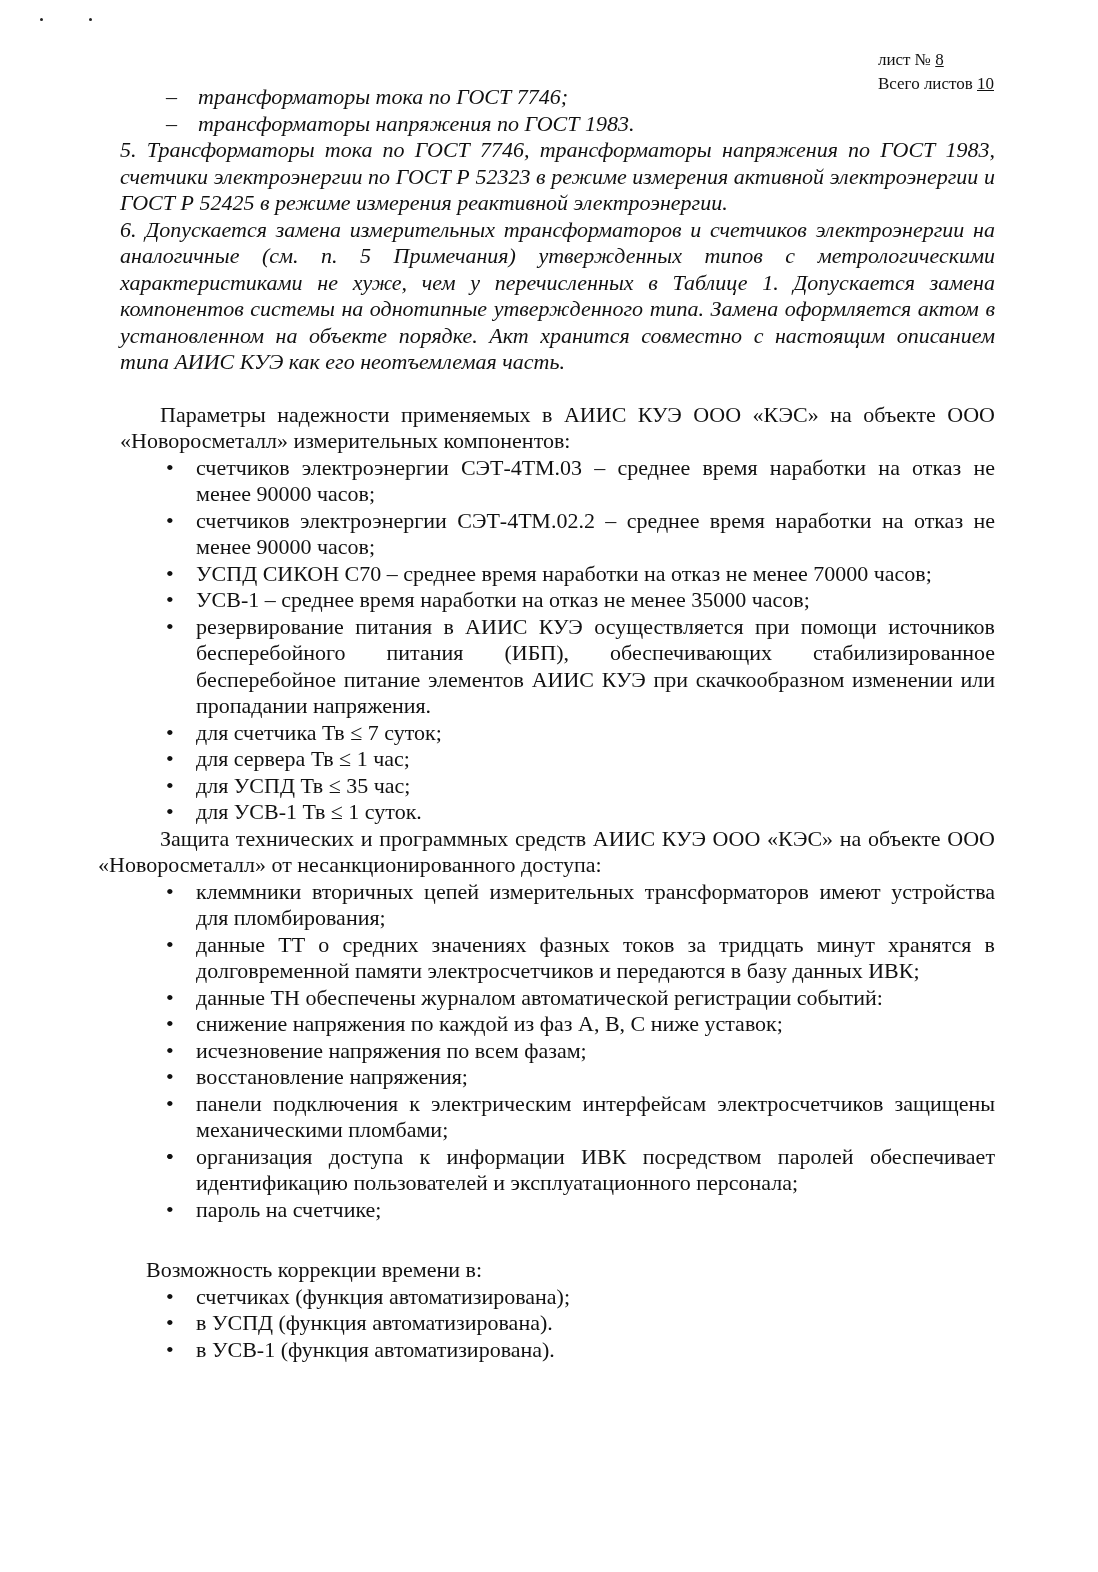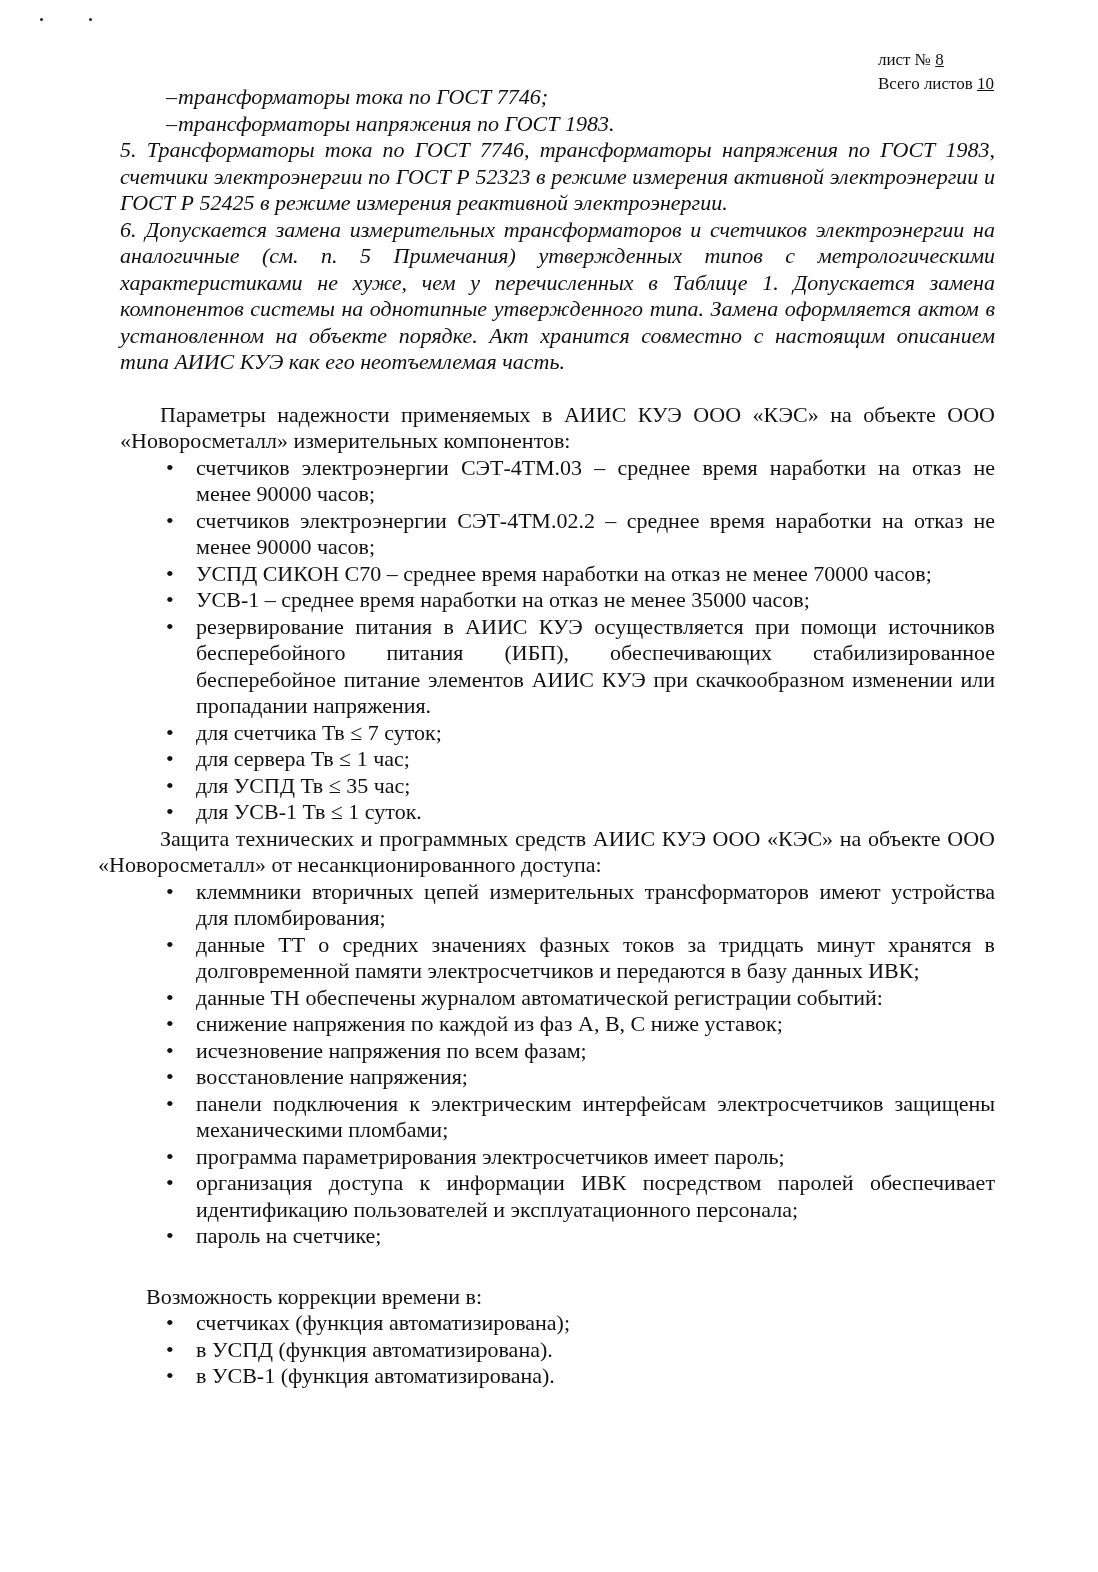--- a/index.html
+++ b/index.html
@@ -9,21 +9,21 @@
     color: #111111;
   }
   .scan-dots { position: absolute; left: 0; top: 0; width: 120px; height: 30px; }
   .scan-dots span { position: absolute; width: 3px; height: 3px; background: #222; border-radius: 50%; }
   .header { position: absolute; right: 104px; top: 48px; text-align: left; font-size: 17px; line-height: 24px; }
   .header u { text-decoration: underline; }
   .content { position: absolute; left: 120px; top: 84px; width: 875px; font-size: 22px; line-height: 26.5px; }
   .italic { font-style: italic; }
   .dash-item { padding-left: 46px; position: relative; }
   .dash-item .dash { position: absolute; left: 46px; width: 20px; }
-  .dash-item .txt { margin-left: 12px; display: block; }
+  .dash-item .txt { margin-left: 32px; display: block; }
   .para { text-align: justify; margin: 0; }
   .indent { text-indent: 40px; }
   ul.bul { list-style: none; margin: 0; padding: 0 0 0 76px; }
   ul.bul li { position: relative; text-align: justify; padding-left: 0; }
   ul.bul li .bullet { position: absolute; left: -30px; top: 0; }
   .gap { height: 26px; }
   .subhead { padding-left: 40px; margin: 0; }
 </style>
 </head>
 <body>
@@ -84,21 +84,21 @@
   <div style="margin-left:-22px;">
     <p class="para indent" style="text-indent:62px;">Защита технических и программных средств АИИС КУЭ ООО «КЭС» на объекте ООО «Новоросметалл» от несанкционированного доступа:</p>
     <ul class="bul" style="padding-left:98px;">
       <li><span class="bullet">•</span><span>клеммники вторичных цепей измерительных трансформаторов имеют устройства для пломбирования;</span></li>
       <li><span class="bullet">•</span><span>данные ТТ о средних значениях фазных токов за тридцать минут хранятся в долговременной памяти электросчетчиков и передаются в базу данных ИВК;</span></li>
       <li><span class="bullet">•</span><span>данные ТН обеспечены журналом автоматической регистрации событий:</span></li>
       <li><span class="bullet">•</span><span>снижение напряжения по каждой из фаз А, В, С ниже уставок;</span></li>
       <li><span class="bullet">•</span><span>исчезновение напряжения по всем фазам;</span></li>
       <li><span class="bullet">•</span><span>восстановление напряжения;</span></li>
       <li><span class="bullet">•</span><span>панели подключения к электрическим интерфейсам электросчетчиков защищены механическими пломбами;</span></li>
-      <li><span class="bullet">•</span><span>программа параметрирования электросчетчиков имеет пароль;</span></li>
+      <li><span class="bullet">•</span></li>
       <li><span class="bullet">•</span><span>организация доступа к информации ИВК посредством паролей обеспечивает идентификацию пользователей и эксплуатационного персонала;</span></li>
       <li><span class="bullet">•</span><span>пароль на счетчике;</span></li>
     </ul>
   </div>
 
   <div class="gap"></div>
 
   <div>
     <p class="para" style="padding-left:26px;margin-top:8px;">Возможность коррекции времени в:</p>
     <ul class="bul">

